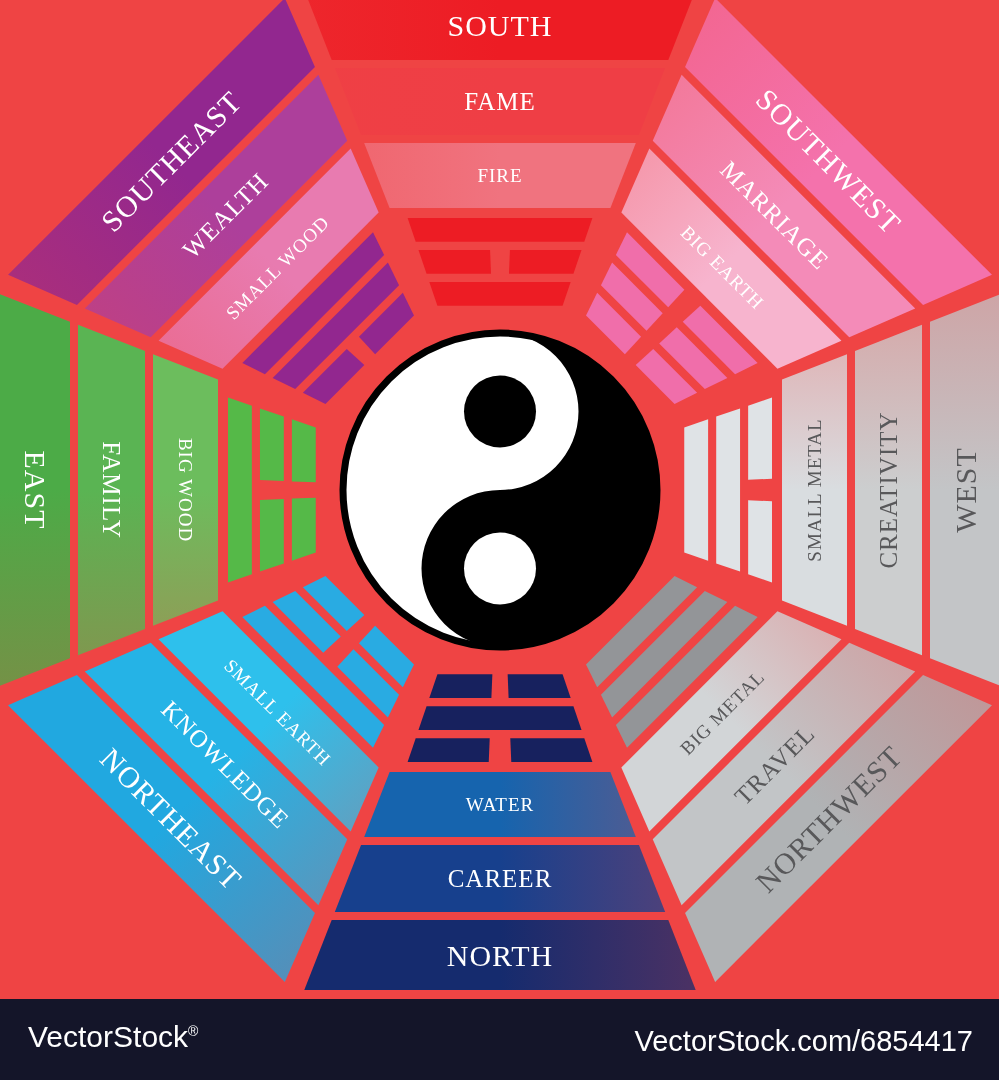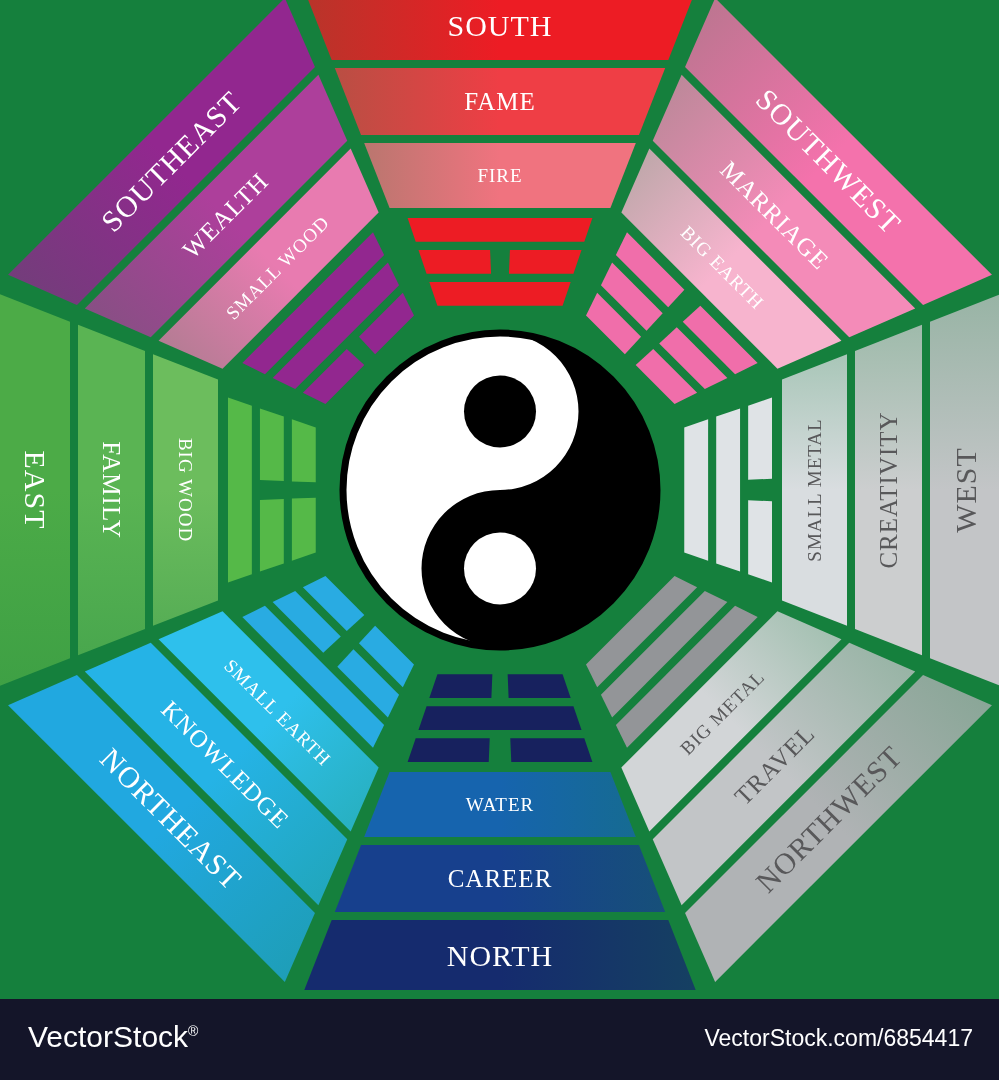--- a/index.html
+++ b/index.html
@@ -1,26 +1,26 @@
 <!DOCTYPE html>
 <html><head>
 <meta charset="utf-8">
 <style>
   html,body{margin:0;padding:0;background:#ffffff;}
   body{width:999px;height:1080px;font-family:"Liberation Serif",serif;overflow:hidden;}
-  #stage{position:relative;width:999px;height:1080px;background:#15803d;}
+  #stage{position:relative;width:999px;height:1080px;background:#ef4444;}
   #bagua{position:absolute;left:0;top:0;width:999px;height:999px;display:block;}
   .ring-label{font-family:"Liberation Serif",serif;font-weight:400;letter-spacing:1px;}
   #footer{position:absolute;left:0;top:999px;width:999px;height:81px;background:#141529;}
   #logo{position:absolute;left:28px;top:1020px;color:#ffffff;font-family:"Liberation Sans",sans-serif;
         font-size:30px;letter-spacing:0px;}
   #logo .b{font-weight:normal;}
   #logo .reg{font-size:14px;vertical-align:super;}
   #vsurl{position:absolute;right:26px;top:1025px;color:#ffffff;font-family:"Liberation Sans",sans-serif;
-         font-size:23px;letter-spacing:0px;}
+         font-size:29px;letter-spacing:0px;}
 </style>
 </head>
 <body>
 
 <div id="stage">
 
   <svg id="bagua" viewBox="0 0 999 999">
     <defs id="grad-defs">
         <linearGradient id="g-south-outer" gradientUnits="userSpaceOnUse" x1="800.0" y1="-10.0" x2="200.0" y2="-10.0">
           <stop offset="0%" stop-color="#ed1c24" stop-opacity="1"></stop>

